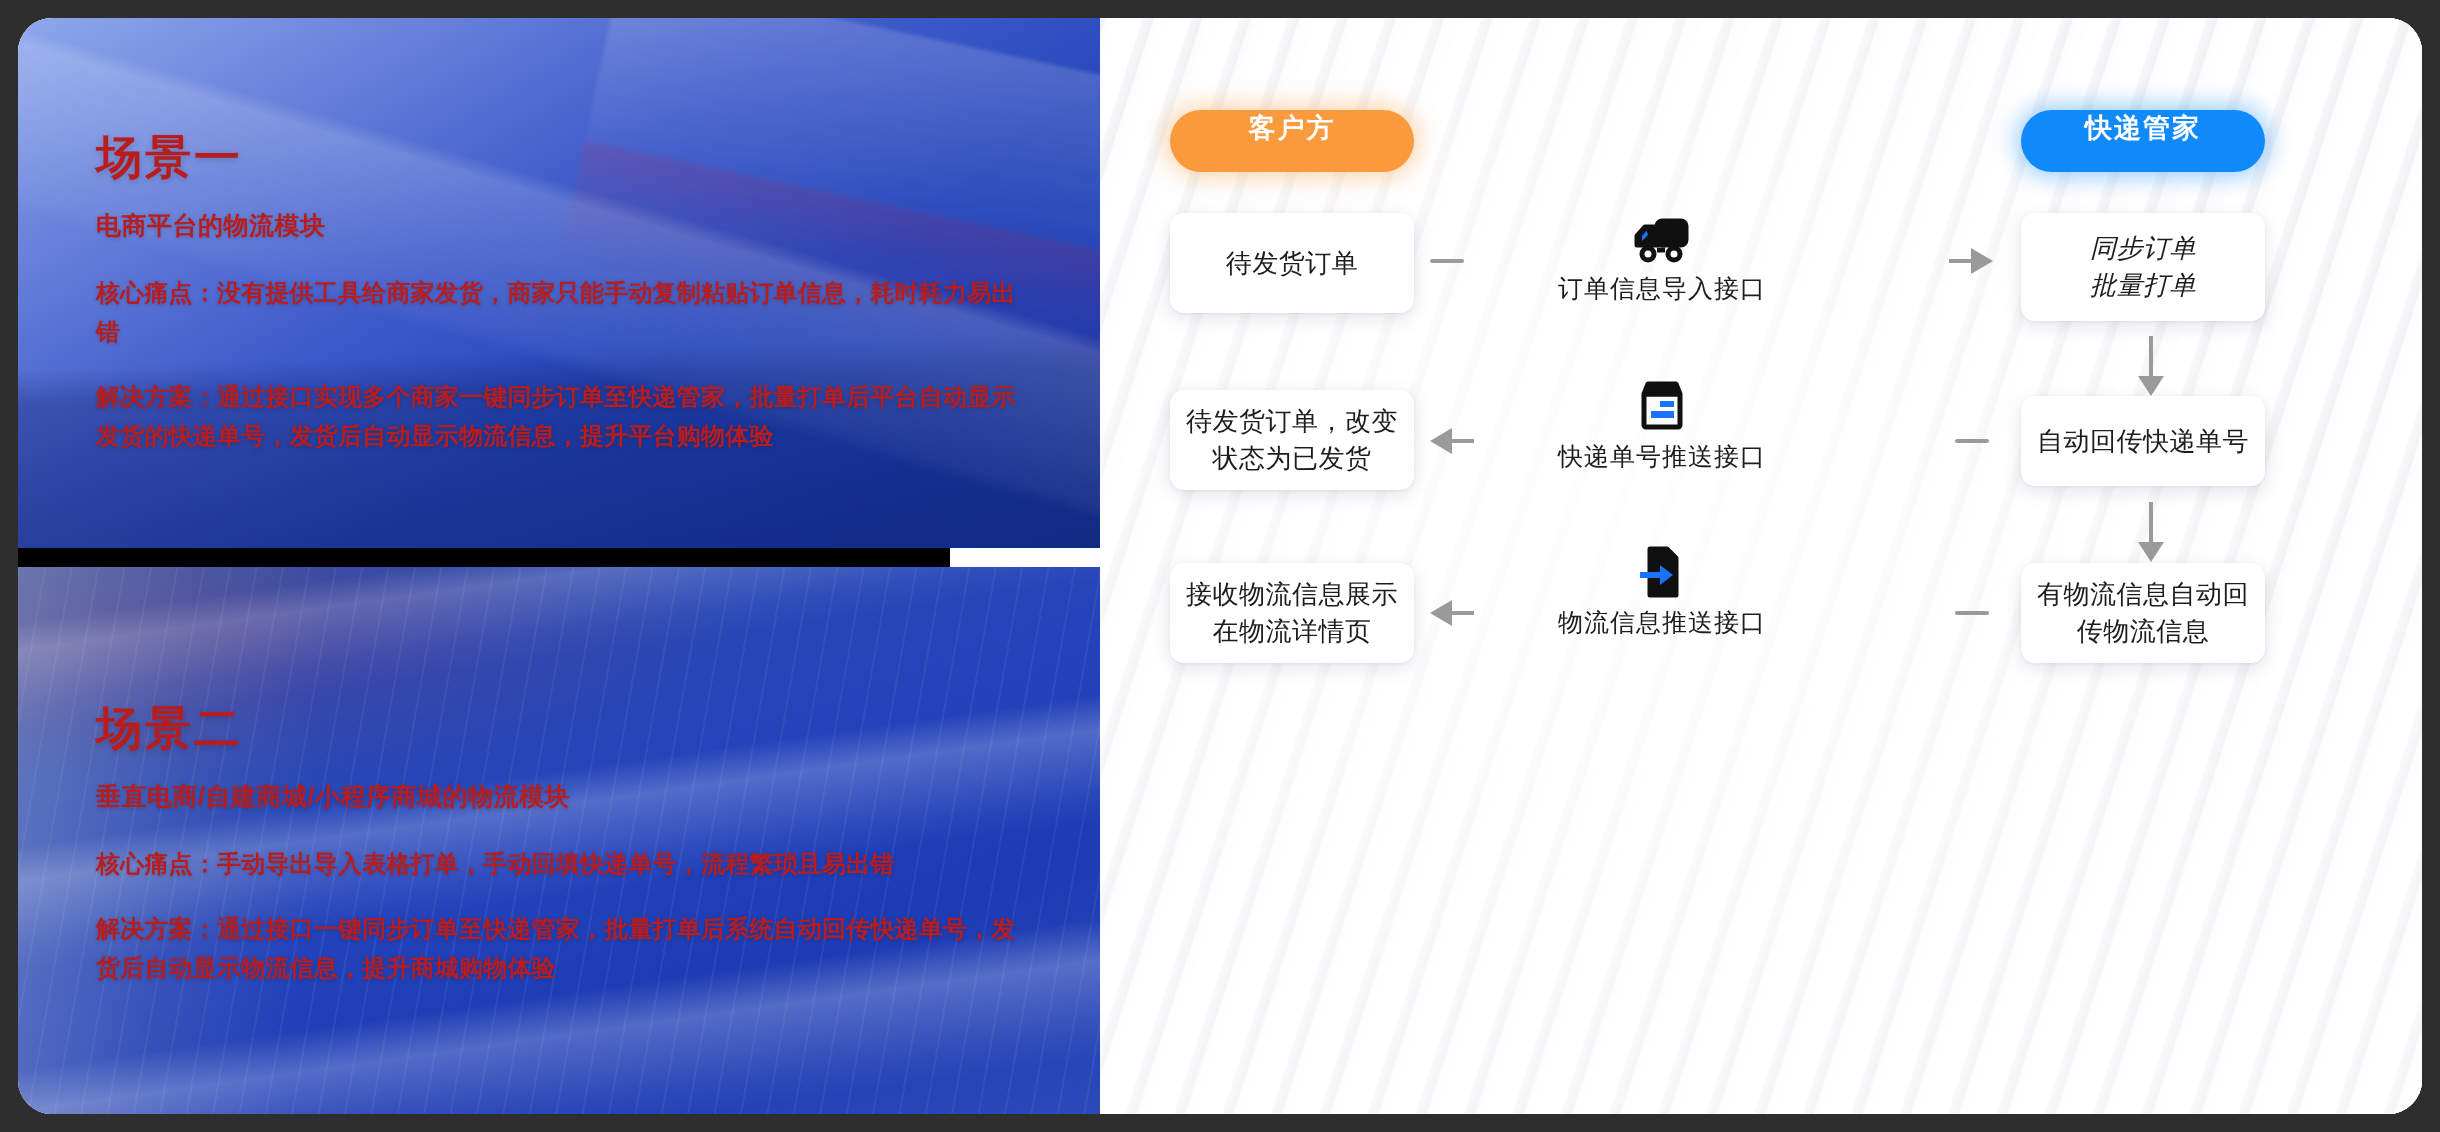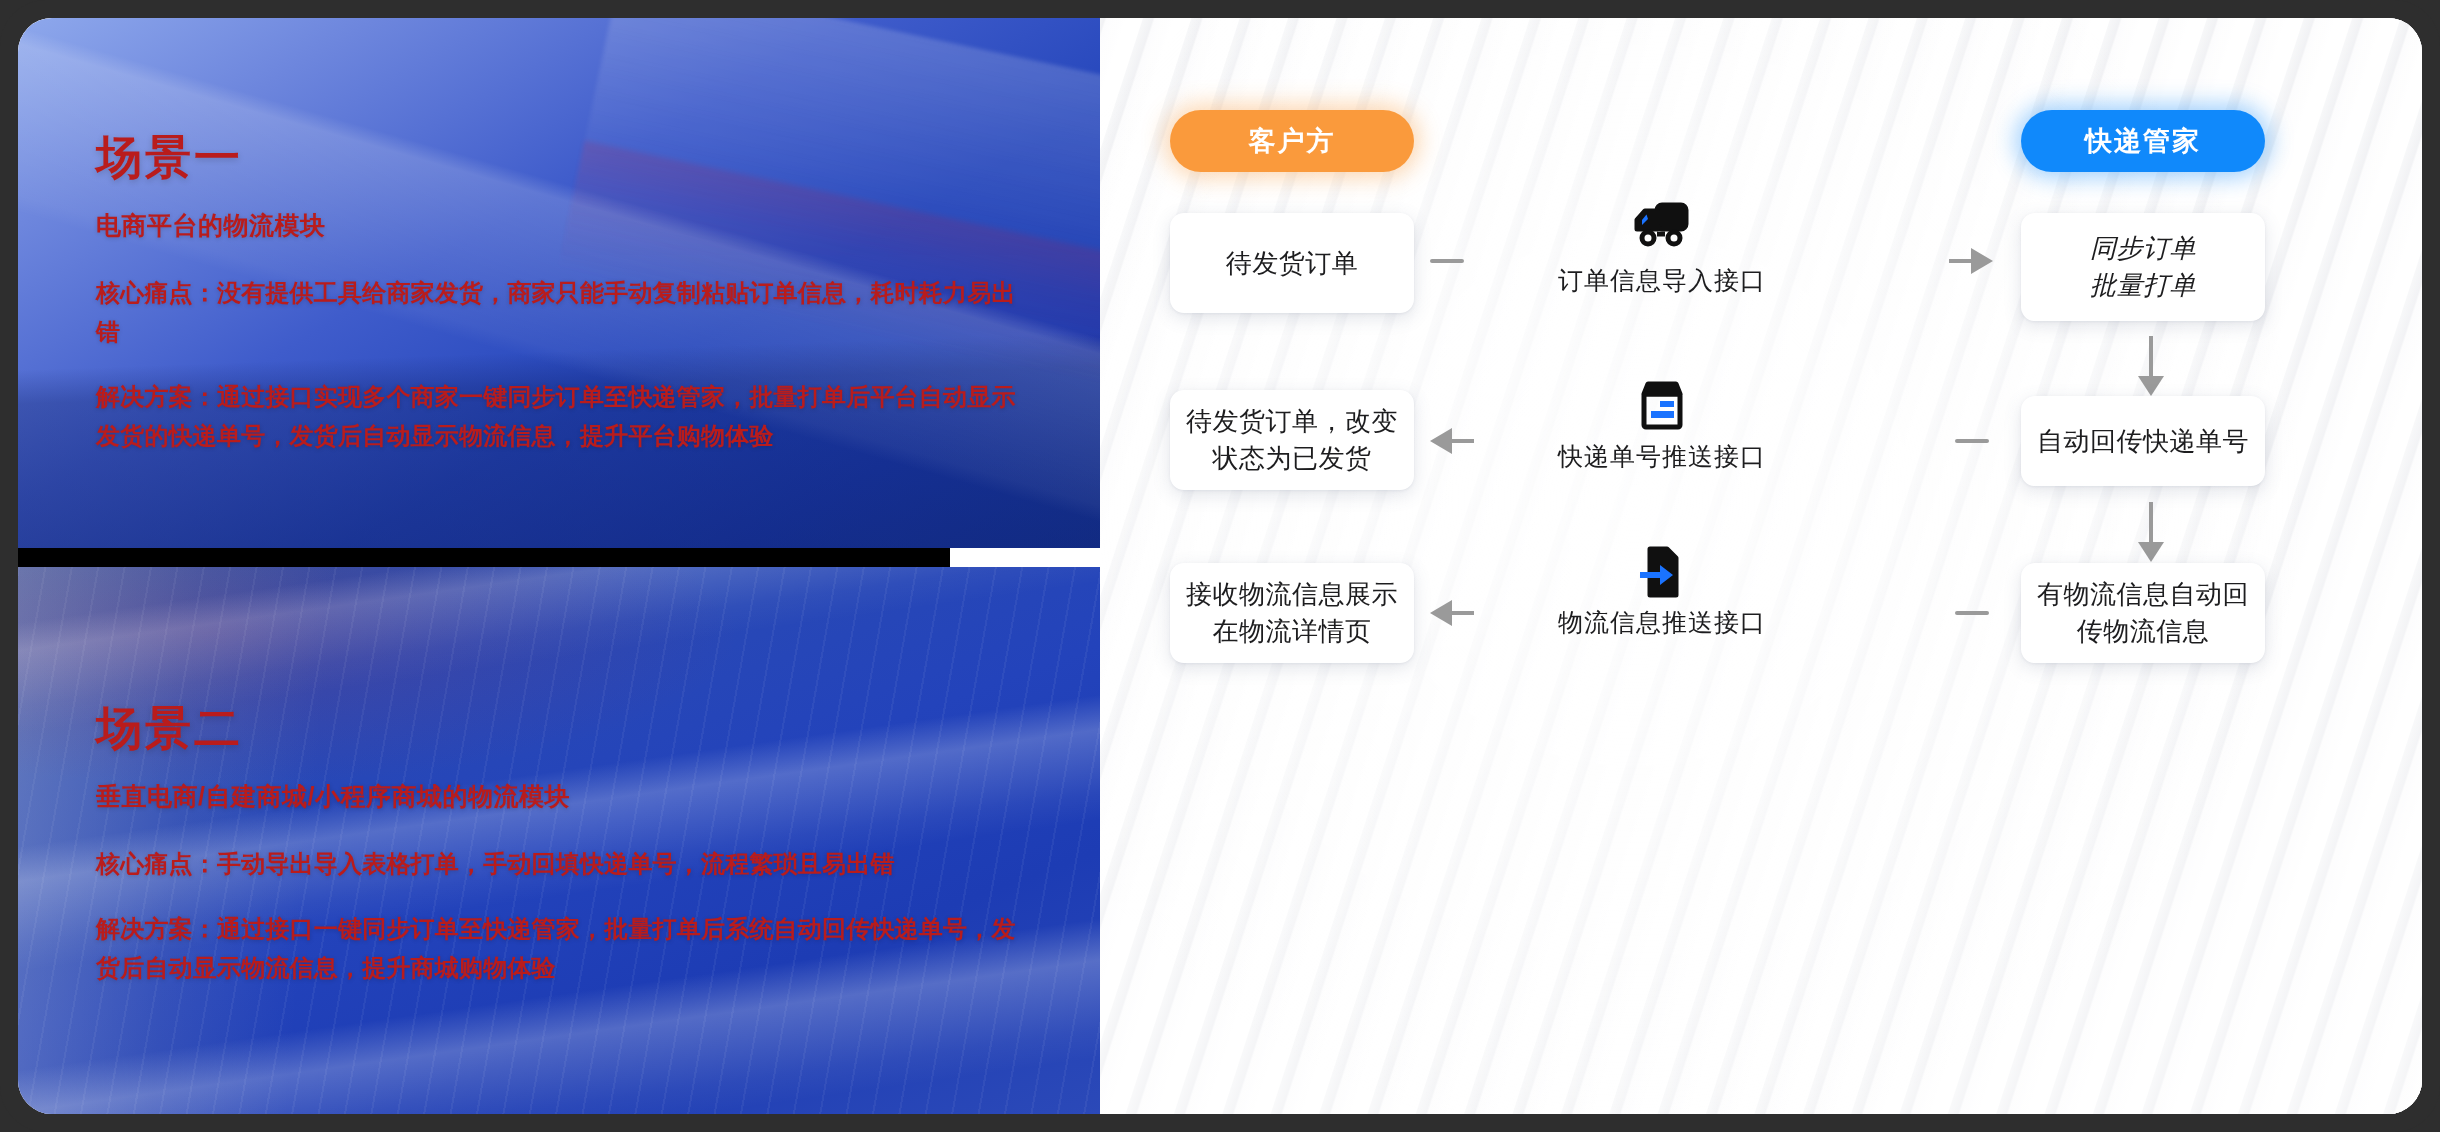--- a/index.html
+++ b/index.html
@@ -151,21 +151,21 @@
       linear-gradient(180deg, rgba(255,255,255,.35), rgba(255,255,255,.55));
   }
 
   #diagram{ position:absolute; inset:0; }
 
   
   .pill{
     position:absolute; top:92px;
     width:244px; height:62px;
     border-radius:31px;
-    display:flex; align-items:center; justify-content:center;
+    display:flex; justify-content:center;
     color:#ffffff; font-size:27px; font-weight:bold; letter-spacing:2px;
   }
   #pill-client{
     left:70px;
     background:#fa9a3c;
     box-shadow:0 0 22px 6px rgba(250,154,60,.38);
   }
   #pill-courier{
     left:921px;
     background:#1089fb;
@@ -194,21 +194,21 @@
   #card-l3{ top:545px; height:100px; }
   #card-r3{ top:545px; height:100px; }
 
   
   .iface{
     position:absolute;
     width:330px;
     left:397px;
     display:flex; flex-direction:column; align-items:center;
   }
-  #iface-1{ top:168px;gap:8px; }
+  #iface-1{ top:184px; }
   #iface-2{ top:352px; }
   #iface-3{ top:518px; }
 
   .iface-icon{ height:62px; display:flex; align-items:flex-end; justify-content:center; }
   .iface-label{
     margin-top:8px;
     font-size:25px; color:#1d1d1f; letter-spacing:1px; white-space:nowrap;
   }
 
   

